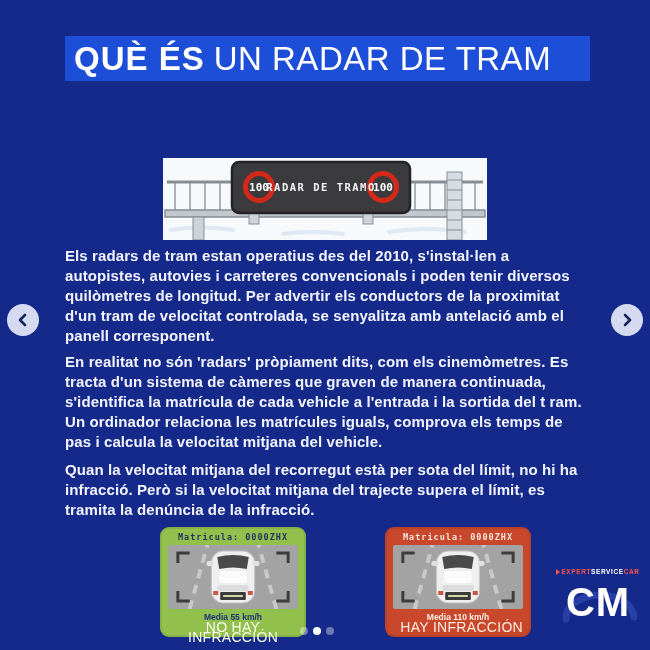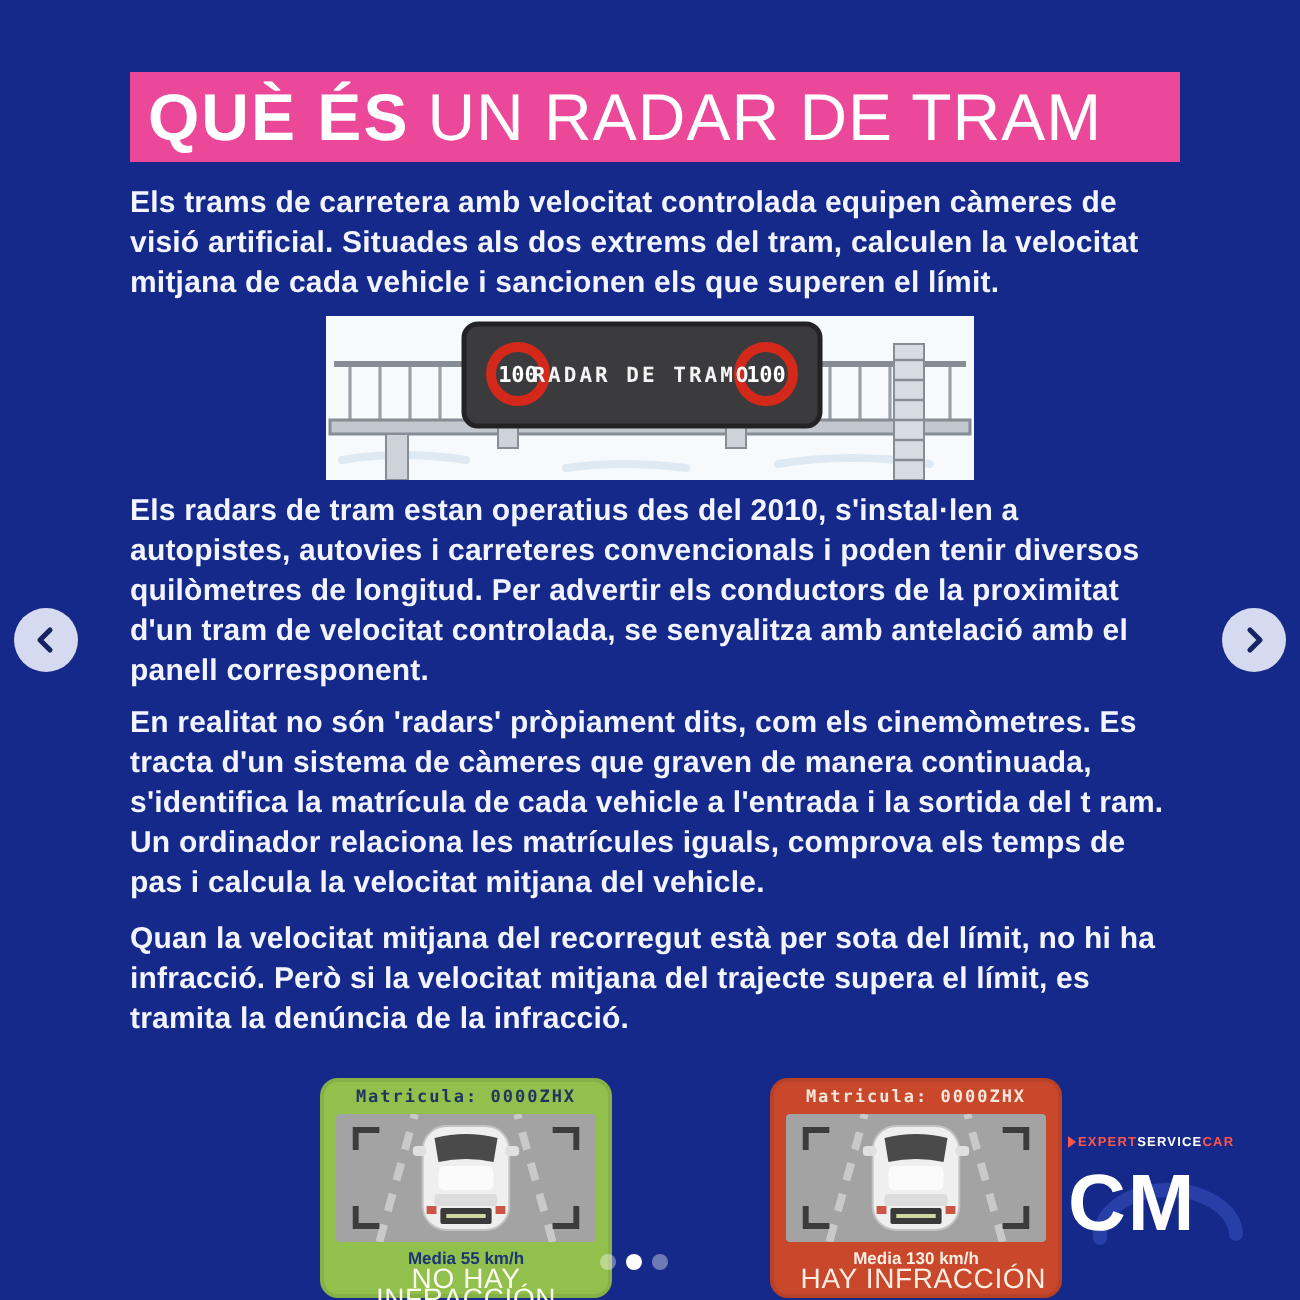--- a/index.html
+++ b/index.html
@@ -29,21 +29,21 @@
   .p1{top:92px}.p2{top:246px}.p3{top:352px}.p4{top:460px}
   
   .illus{
     position:absolute;left:163px;top:158px;width:324px;height:82px;
     background:#b91c1c;
   }
   .illus svg{display:block;width:100%;height:100%;}
   .signfont{font-family:"DejaVu Sans Mono",monospace;font-weight:bold;}
   
   .card{
-    position:absolute;top:539px;width:146px;height:110px;
+    position:absolute;top:527px;width:146px;height:110px;
     border-radius:9px;box-sizing:border-box;padding:5px 8px 4px;
     text-align:center;
   }
   .card.green{left:160px;background:#92c04c;box-shadow:inset 0 0 0 2px rgba(0,0,0,.08);}
   .card.red{left:385px;background:#c9472b;box-shadow:inset 0 0 0 2px rgba(0,0,0,.08);}
   .plate{
     font-family:"DejaVu Sans Mono",monospace;font-size:8.5px;font-weight:bold;
     letter-spacing:1px;white-space:nowrap;line-height:10px;
   }
   .green .plate{color:#20365f;}
@@ -61,45 +61,44 @@
     position:absolute;top:304px;width:32px;height:32px;border-radius:50%;
     background:#d5daf1;border:none;padding:0;cursor:pointer;
     display:flex;align-items:center;justify-content:center;
   }
   .prev{left:7px}.next{right:7px}
   
   .dots{position:absolute;left:300px;top:627px;display:flex;gap:5px;}
   .dot{width:8px;height:8px;border-radius:50%;background:rgba(255,255,255,.38);border:none;padding:0;cursor:pointer;}
   .dot.active{background:#ffffff;}
   
-  .logo{position:absolute;right:20px;top:568px;width:96px;text-align:left;color:#fff;}
+  .logo{position:absolute;right:4px;top:568px;width:96px;text-align:center;color:#fff;}
   .tagline{font-size:6.5px;font-weight:bold;letter-spacing:.6px;white-space:nowrap;line-height:8px;}
   .tagline .r{color:#ff5648;}
   .tagline .mark{
     display:inline-block;width:0;height:0;margin-right:1px;
     border-left:4px solid #ff5648;border-top:3px solid transparent;border-bottom:3px solid transparent;
     vertical-align:middle;
   }
   .cm-wrap{position:relative;height:52px;margin-top:1px;}
   .cm-wrap svg{position:absolute;left:0;top:0;width:96px;height:52px;}
   .cm{
     position:relative;font-size:40px;font-weight:800;line-height:50px;
     letter-spacing:1px;color:#ffffff;
   }
 </style>
 </head>
 <body>
 
 <div id="canvas" style="background: rgb(20, 41, 138);">
 
-  <header class="banner" style="background: #ec4899;">
+  <header class="banner" style="background: #1d4ed8;">
     <h1><span class="emph">QUÈ ÉS</span><span>UN RADAR DE TRAM</span></h1>
   </header>
 
-  <p class="para p1">Els trams de carretera amb velocitat controlada equipen càmeres de visió artificial. Situades als dos extrems del tram, calculen la velocitat mitjana de cada vehicle i sancionen els que superen el límit.</p>
 
   <div class="illus">
     <svg viewBox="0 0 324 82">
       <rect width="324" height="82" fill="#f7fafc"></rect>
       <path d="M8 72 q30 -5 62 0 M226 74 q36 -6 76 0 M120 76 q28 -4 60 0" stroke="#dfe9f3" stroke-width="4" fill="none" stroke-linecap="round"></path>
       <path d="M12 24V52M27 24V52M42 24V52M57 24V52M72 24V52M87 24V52M102 24V52M117 24V52M132 24V52M147 24V52M162 24V52M177 24V52M192 24V52M207 24V52M222 24V52M237 24V52M252 24V52M267 24V52M282 24V52M297 24V52M312 24V52" stroke="#9aa1a8" stroke-width="1.6"></path>
       <line x1="4" y1="24" x2="320" y2="24" stroke="#868d94" stroke-width="3"></line>
       <rect x="2" y="52" width="320" height="7" fill="#c2c8ce" stroke="#868d94" stroke-width="1.5"></rect>
       <rect x="30" y="59" width="11" height="23" fill="#cdd3d9" stroke="#868d94"></rect>
       <rect x="284" y="14" width="15" height="68" fill="#d6dce2" stroke="#868d94"></rect>
@@ -156,21 +155,21 @@
         <rect x="86" y="16" width="7" height="5" rx="2" fill="#e0e0e0"></rect>
         <path d="M50 12 Q66 8 82 12 L80 24 Q66 21 52 24 Z" fill="#4a4a4a"></path>
         <rect x="52" y="26" width="28" height="12" rx="3" fill="#fbfbfb"></rect>
         <rect x="50" y="40" width="32" height="6" rx="2" fill="#dcdcdc"></rect>
         <rect x="46" y="46" width="5" height="4" fill="#cc5544"></rect>
         <rect x="81" y="46" width="5" height="4" fill="#cc5544"></rect>
         <rect x="53" y="47" width="26" height="8" rx="1" fill="#3a3a3a"></rect>
         <rect x="56" y="50" width="20" height="2" fill="#cfd8a0"></rect>
       </svg>
     </div>
-    <div class="speed">Media 130 km/h</div>
+    <div class="speed">Media 110 km/h</div>
     <div class="verdict">HAY INFRACCIÓN</div>
   </div>
 
   <button class="nav prev">
     <svg width="14" height="14" viewBox="0 0 14 14">
       <polyline points="9,2 4,7 9,12" fill="none" stroke="#16255f" stroke-width="2.6" stroke-linecap="round" stroke-linejoin="round"></polyline>
     </svg>
   </button>
   <button class="nav next">
     <svg width="14" height="14" viewBox="0 0 14 14">

